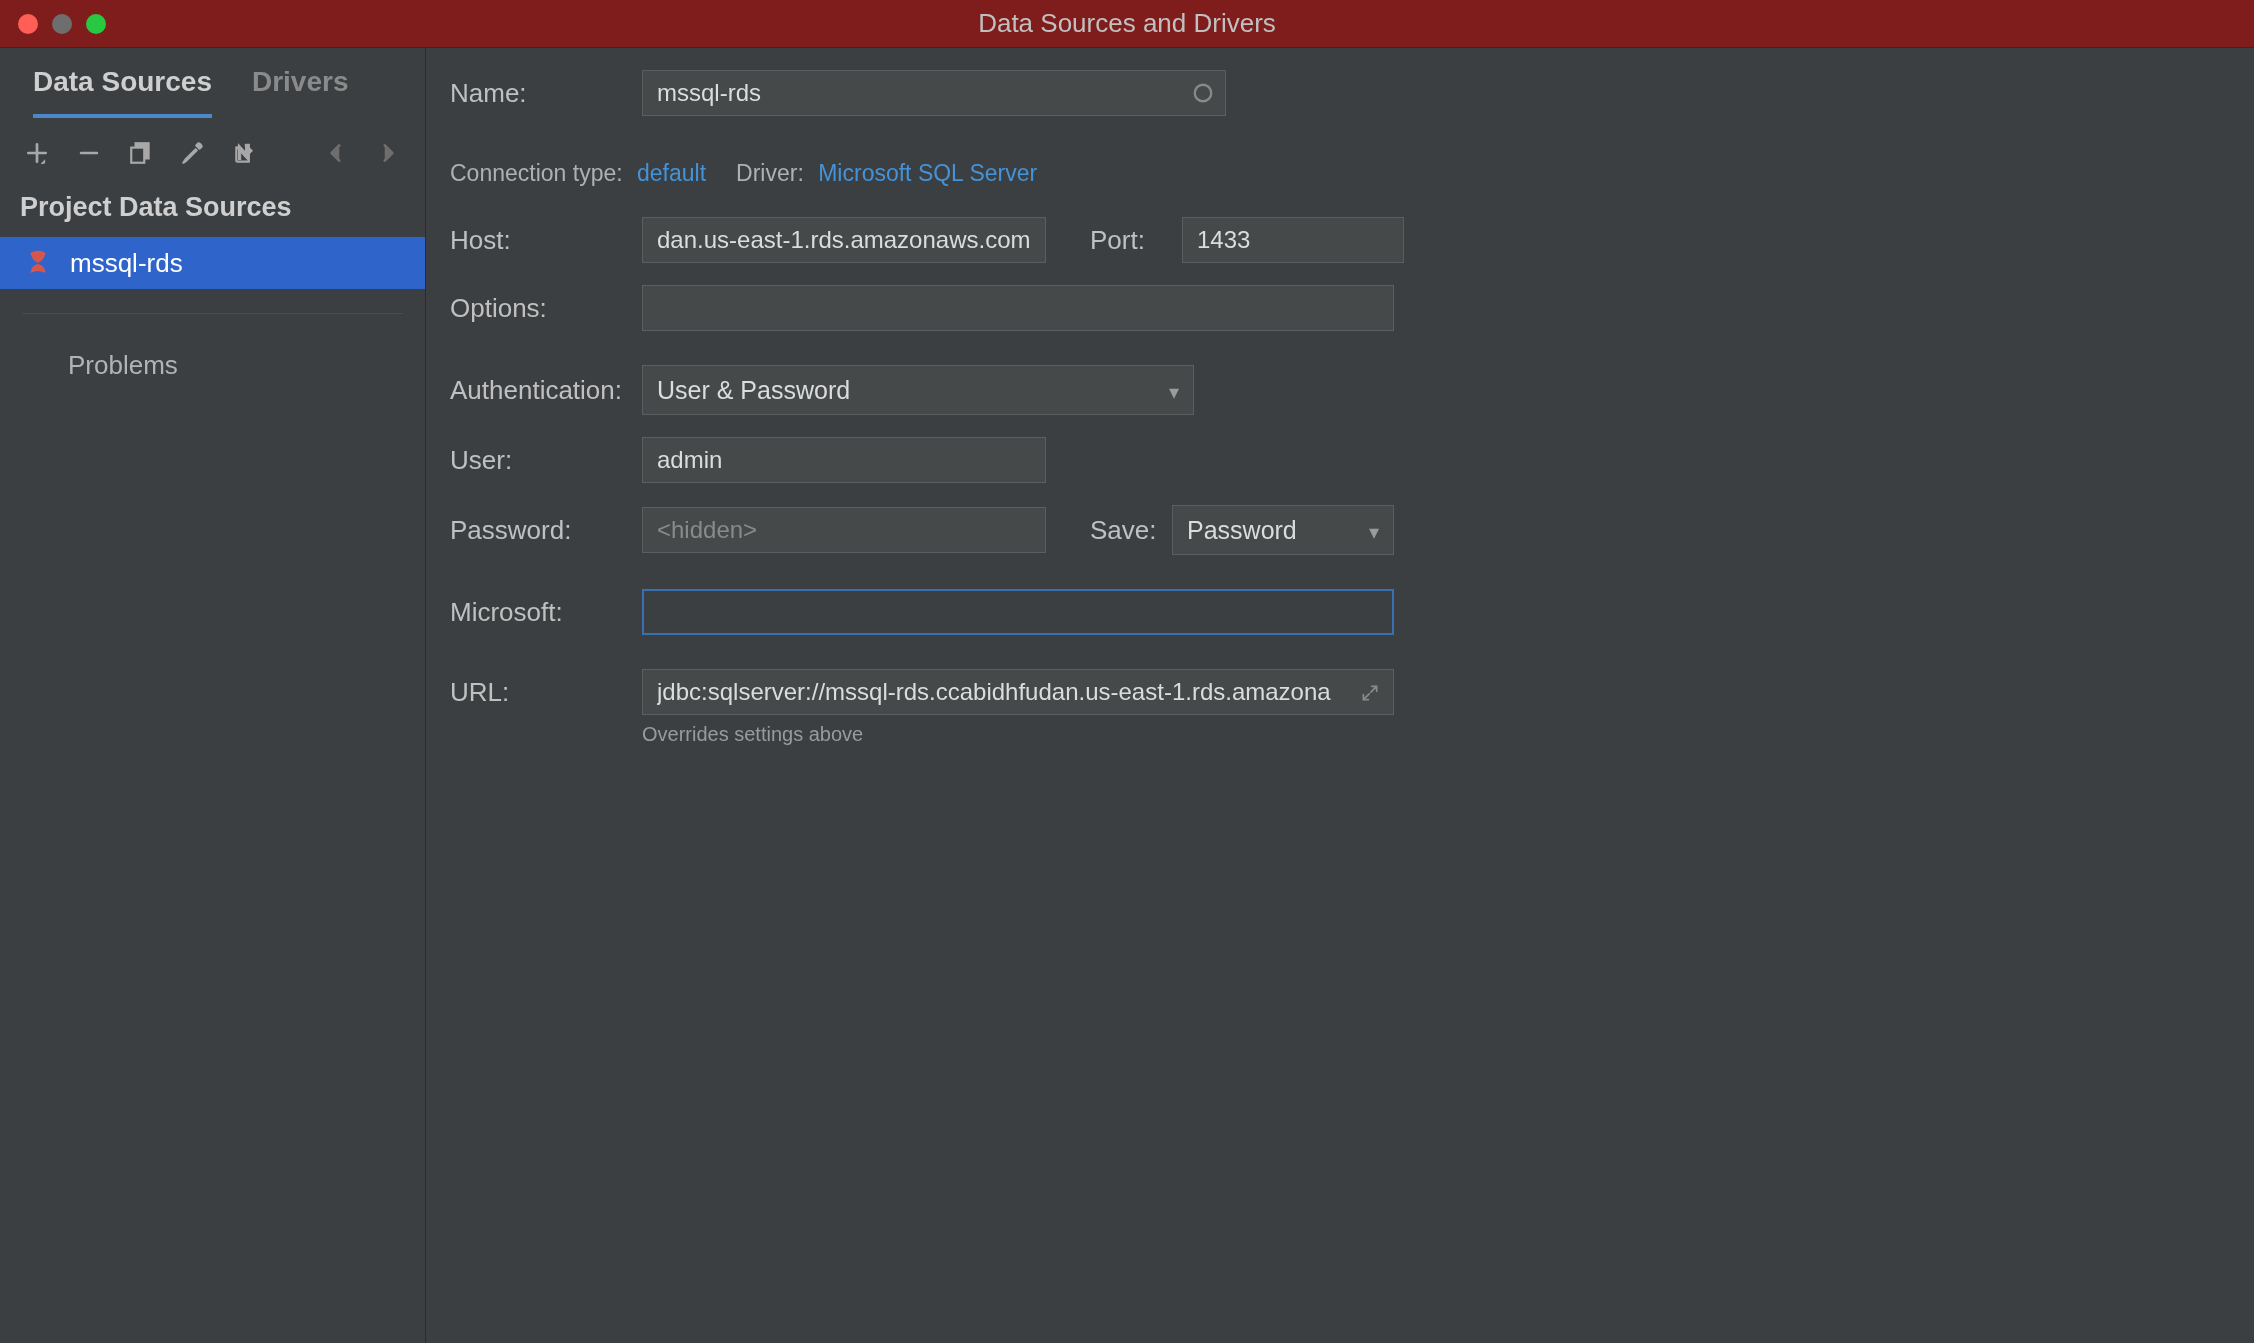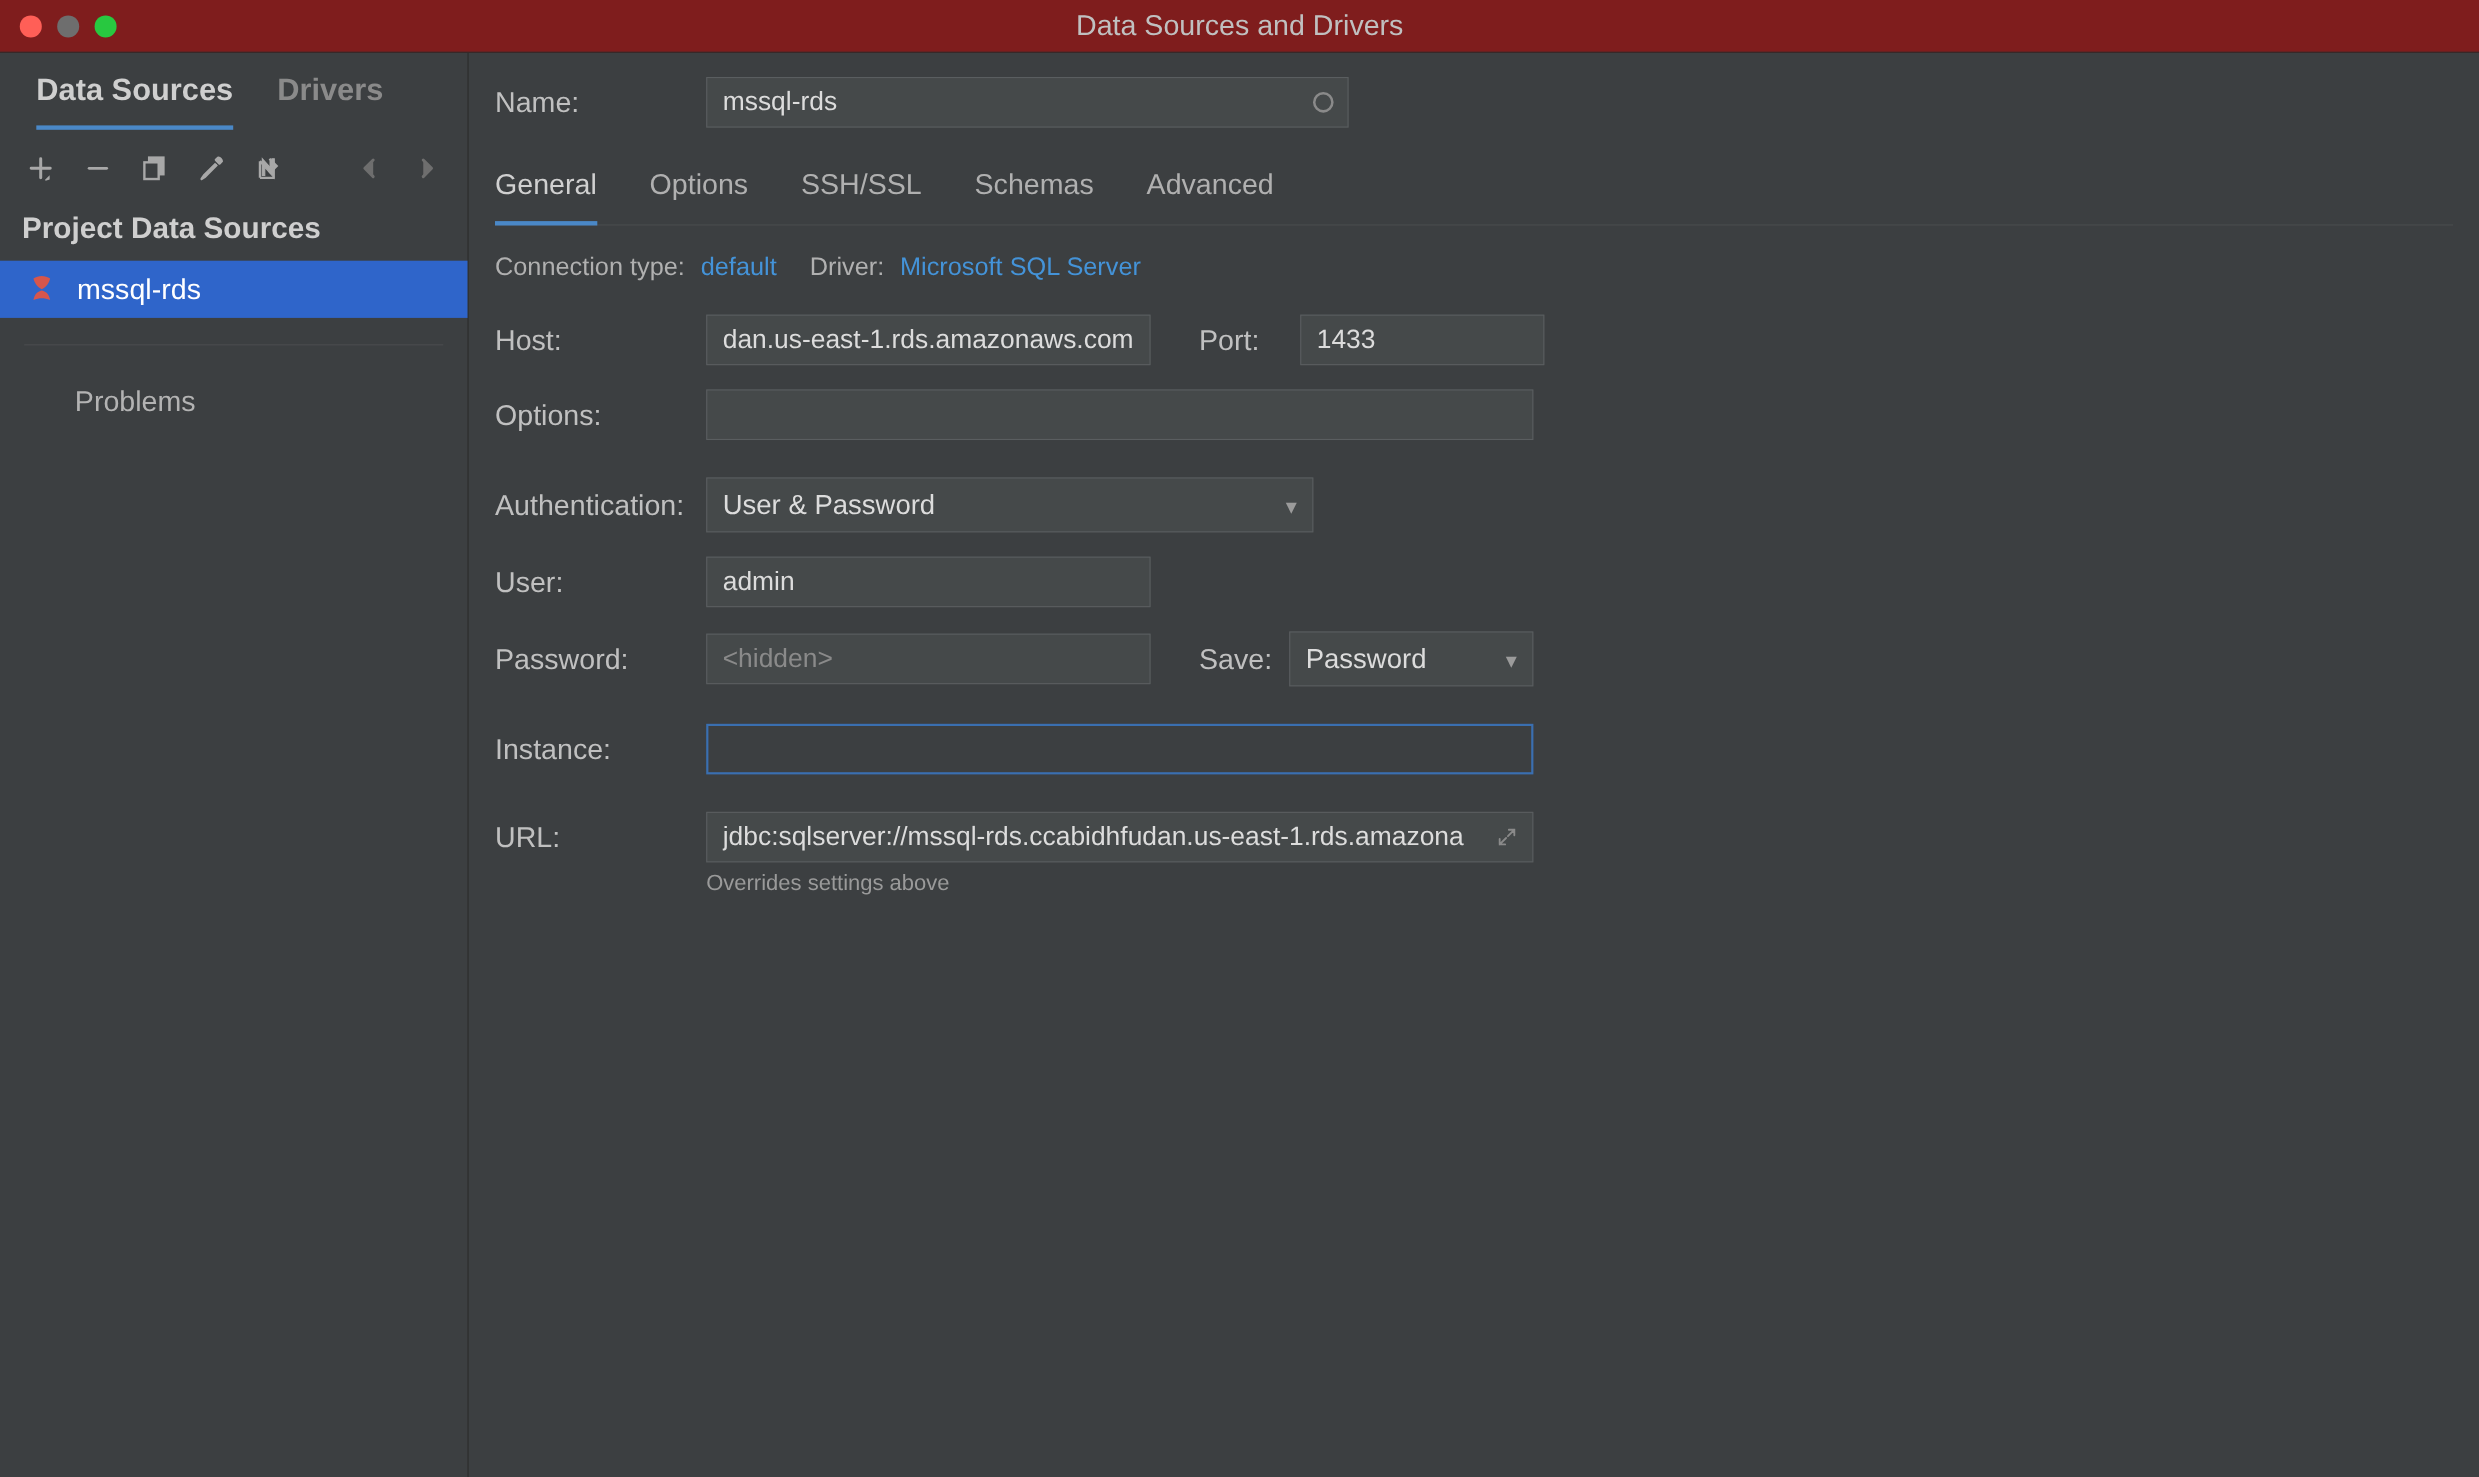--- a/index.html
+++ b/index.html
@@ -207,27 +207,20 @@
           <input class="input wide" value="mssql-rds" style="">
           <span class="trail-icon">
             <svg width="22" height="22" viewBox="0 0 24 24" fill="none">
                 <circle cx="12" cy="12" r="9" stroke="#8a8a8a" stroke-width="2.5"></circle>
               </svg>
           </span>
         </div>
       </div>
 
 
-      <div class="cfg-tabs">
-        <div class="cfg-tab active">General</div>
-        <div class="cfg-tab">Options</div>
-        <div class="cfg-tab">SSH/SSL</div>
-        <div class="cfg-tab">Schemas</div>
-        <div class="cfg-tab">Advanced</div>
-      </div>
 
       <div class="meta-line">
         <span>
           <span class="k">Connection type:</span>
           <span class="v">default</span>
         </span>
         <span>
           <span class="k">Driver:</span>
           <span class="v">Microsoft SQL Server</span>
         </span>
@@ -262,21 +255,21 @@
         <div class="lbl">Password:</div>
         <input class="input host" type="password" placeholder="&lt;hidden&gt;" style="">
         <div class="portlbl" style="width:70px;">Save:</div>
         <div class="select save">
           <span>Password</span>
           <span class="chev chev-down"></span>
         </div>
       </div>
 
       <div class="row" style="margin-bottom:34px;">
-        <div class="lbl">Instance:</div>
+        <div class="lbl">Microsoft:</div>
         <input class="input full focus" value="" style="">
       </div>
 
       <div class="row">
         <div class="lbl">URL:</div>
         <div class="input-wrap" style="width:752px;">
           <input class="input url" style="width: 100%;" value="jdbc:sqlserver://mssql-rds.ccabidhfudan.us-east-1.rds.amazona">
           <span class="trail-icon expand-icon">
             <svg width="20" height="20" viewBox="0 0 24 24" fill="none">
                 <path d="M14 4h6v6M20 4l-7 7M10 20H4v-6M4 20l7-7" stroke-width="2" stroke-linecap="round"></path>

